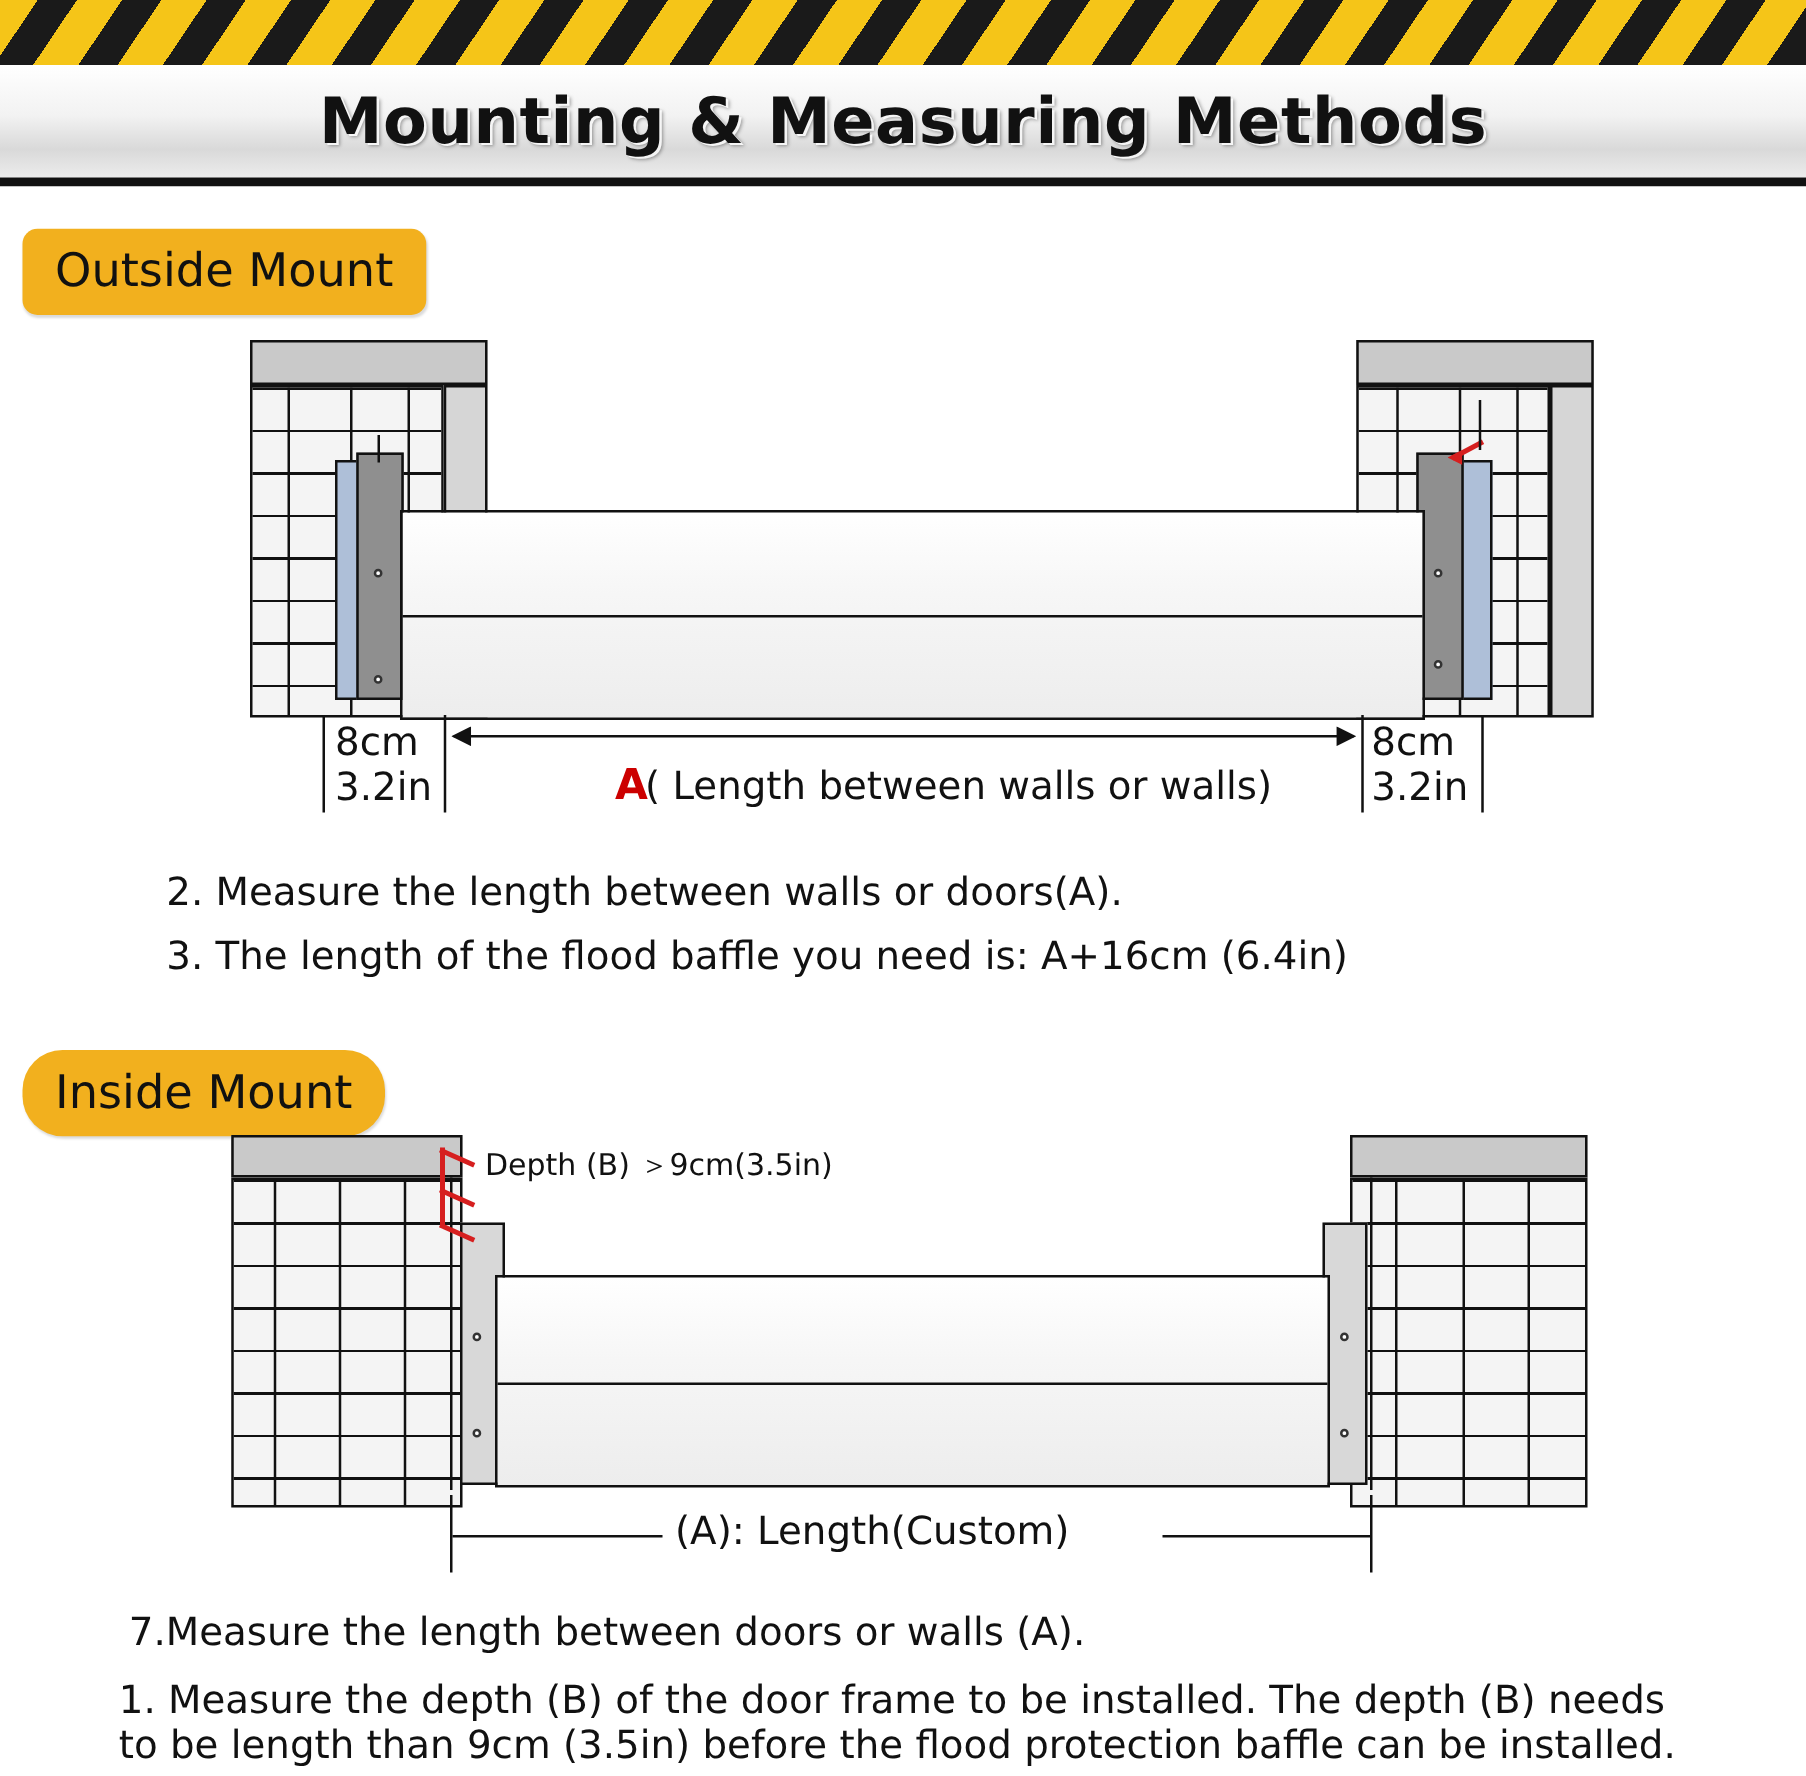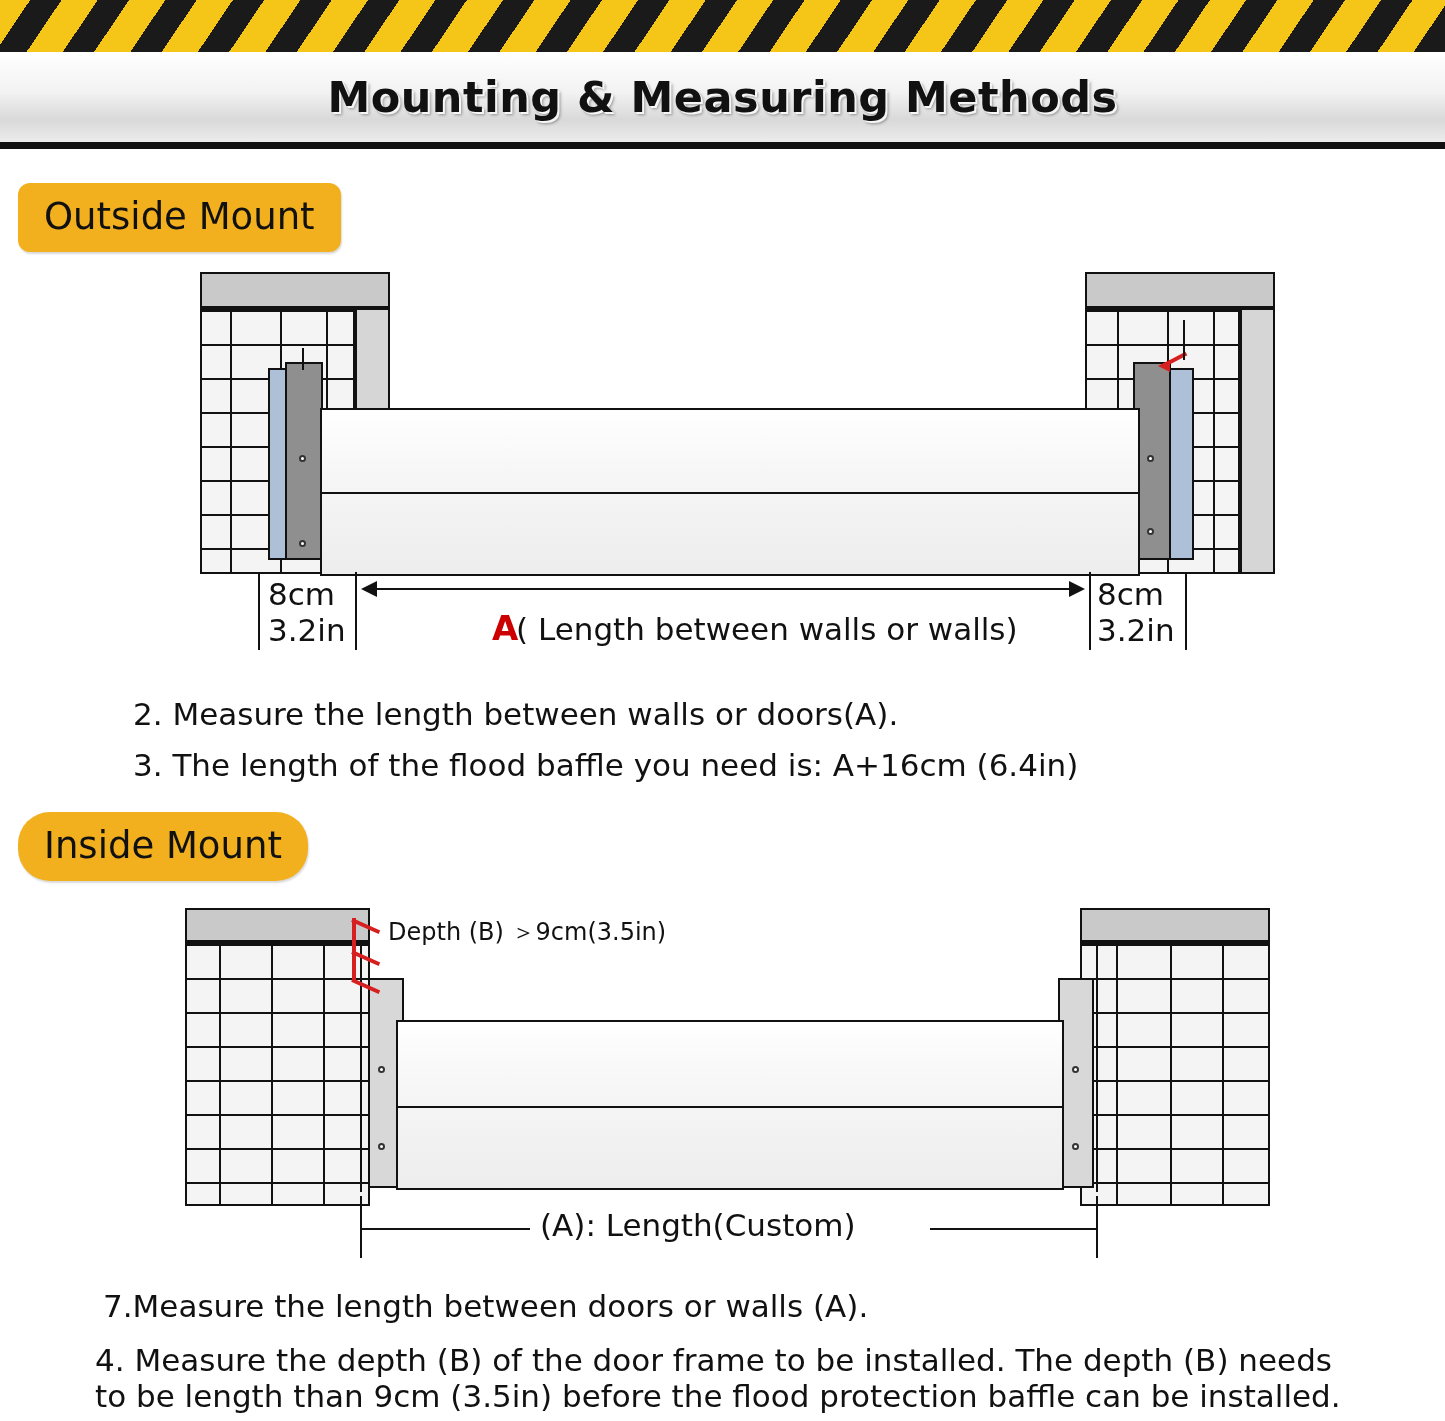--- a/index.html
+++ b/index.html
@@ -32,21 +32,21 @@
     position: absolute;
     top: 52px; left: 0;
     width: 1445px;
     height: 90px;
     background: linear-gradient(to bottom, #ffffff 0%, #f2f2f2 45%, #d9d9d9 75%, #ececec 100%);
     display: flex;
     align-items: center;
     justify-content: center;
   }
   .title-band .title {
-    font-size: 43px;
+    font-size: 51px;
     font-weight: bold;
     color: #111111;
     letter-spacing: 0.5px;
     text-shadow: 2px 2px 0 rgba(255,255,255,0.9), 3px 3px 3px rgba(0,0,0,0.35);
     font-family: "DejaVu Sans", sans-serif;
   }
   .title-rule {
     position: absolute;
     top: 142px; left: 0;
     width: 1445px; height: 7px;
@@ -58,21 +58,21 @@
     position: absolute;
     background: #f2b01e;
     border-radius: 12px;
     color: #111111;
     font-size: 37px;
     padding: 12px 26px 14px 26px;
     box-shadow: 1px 2px 2px rgba(0,0,0,0.15);
     white-space: nowrap;
   }
   #label-outside { left: 18px; top: 183px; text-align: center; }
-  #label-inside  { left: 18px; top: 812px; border-radius: 32px; }
+  #label-inside  { left: 18px; top: 840px; border-radius: 32px; }
 
   
   .wall {
     position: absolute;
   }
   .wall .cap {
     position: absolute;
     left: 0; top: 0;
     background: #c9c9c9;
     border: 2px solid #111;
@@ -276,14 +276,14 @@
   <div class="seam" style="top:84px;"></div>
 </div>
 
 <div class="vline" style="left:360px; top:1196px; height:62px;"></div>
 <div class="vline" style="left:1096px; top:1196px; height:62px;"></div>
 <div class="hline" style="left:362px; top:1228px; width:168px;"></div>
 <div class="hline" style="left:930px; top:1228px; width:166px;"></div>
 <div class="note" style="left:540px; top:1207px;">(A): Length(Custom)</div>
 
 <div class="note" style="left:103px; top:1288px;">7.Measure the length between doors or walls (A).</div>
-<div class="note" style="left:95px; top:1342px;">4. Measure the depth (B) of the door frame to be installed. The depth (B) needs</div>
+<div class="note" style="left:95px; top:1342px;">1. Measure the depth (B) of the door frame to be installed. The depth (B) needs</div>
 <div class="note" style="left:95px; top:1378px;">to be length than 9cm (3.5in) before the flood protection baffle can be installed.</div>
 
 </body></html>

